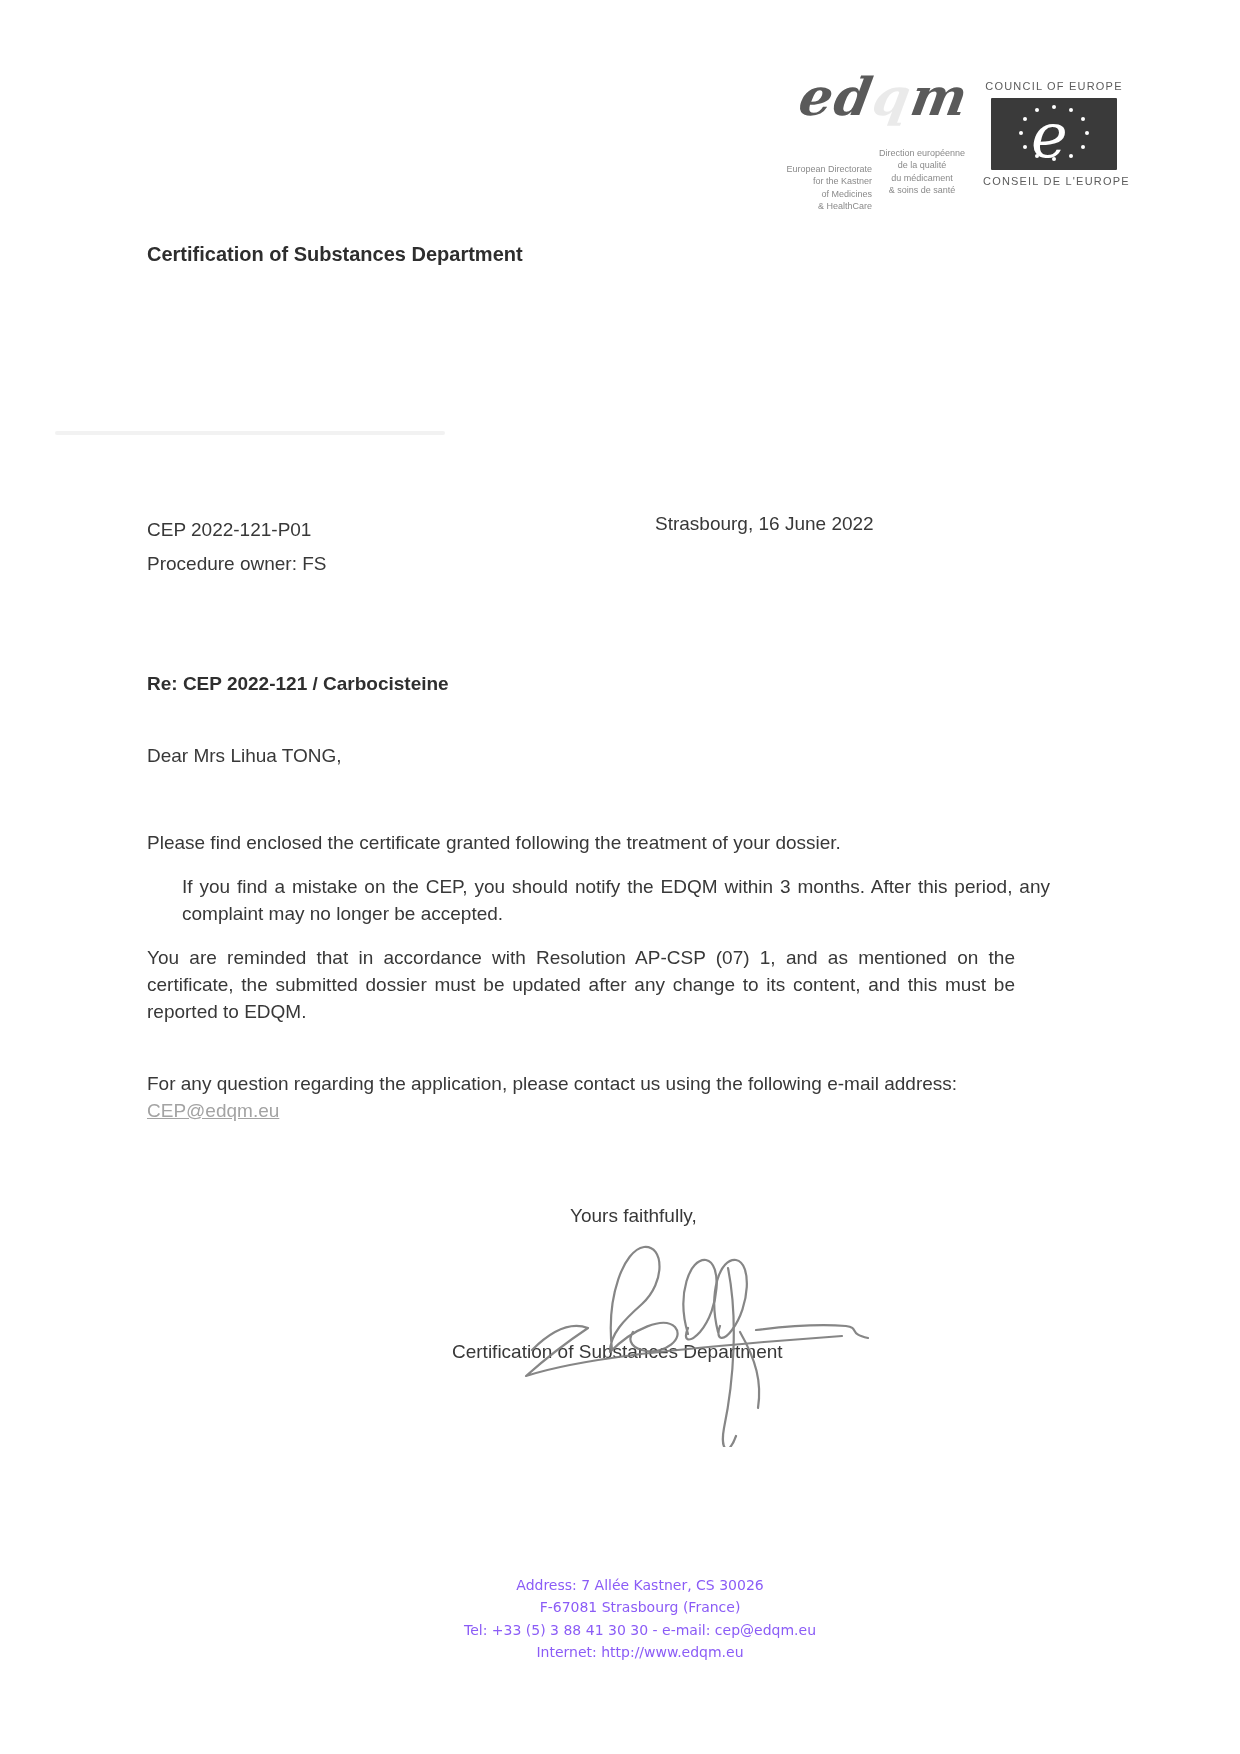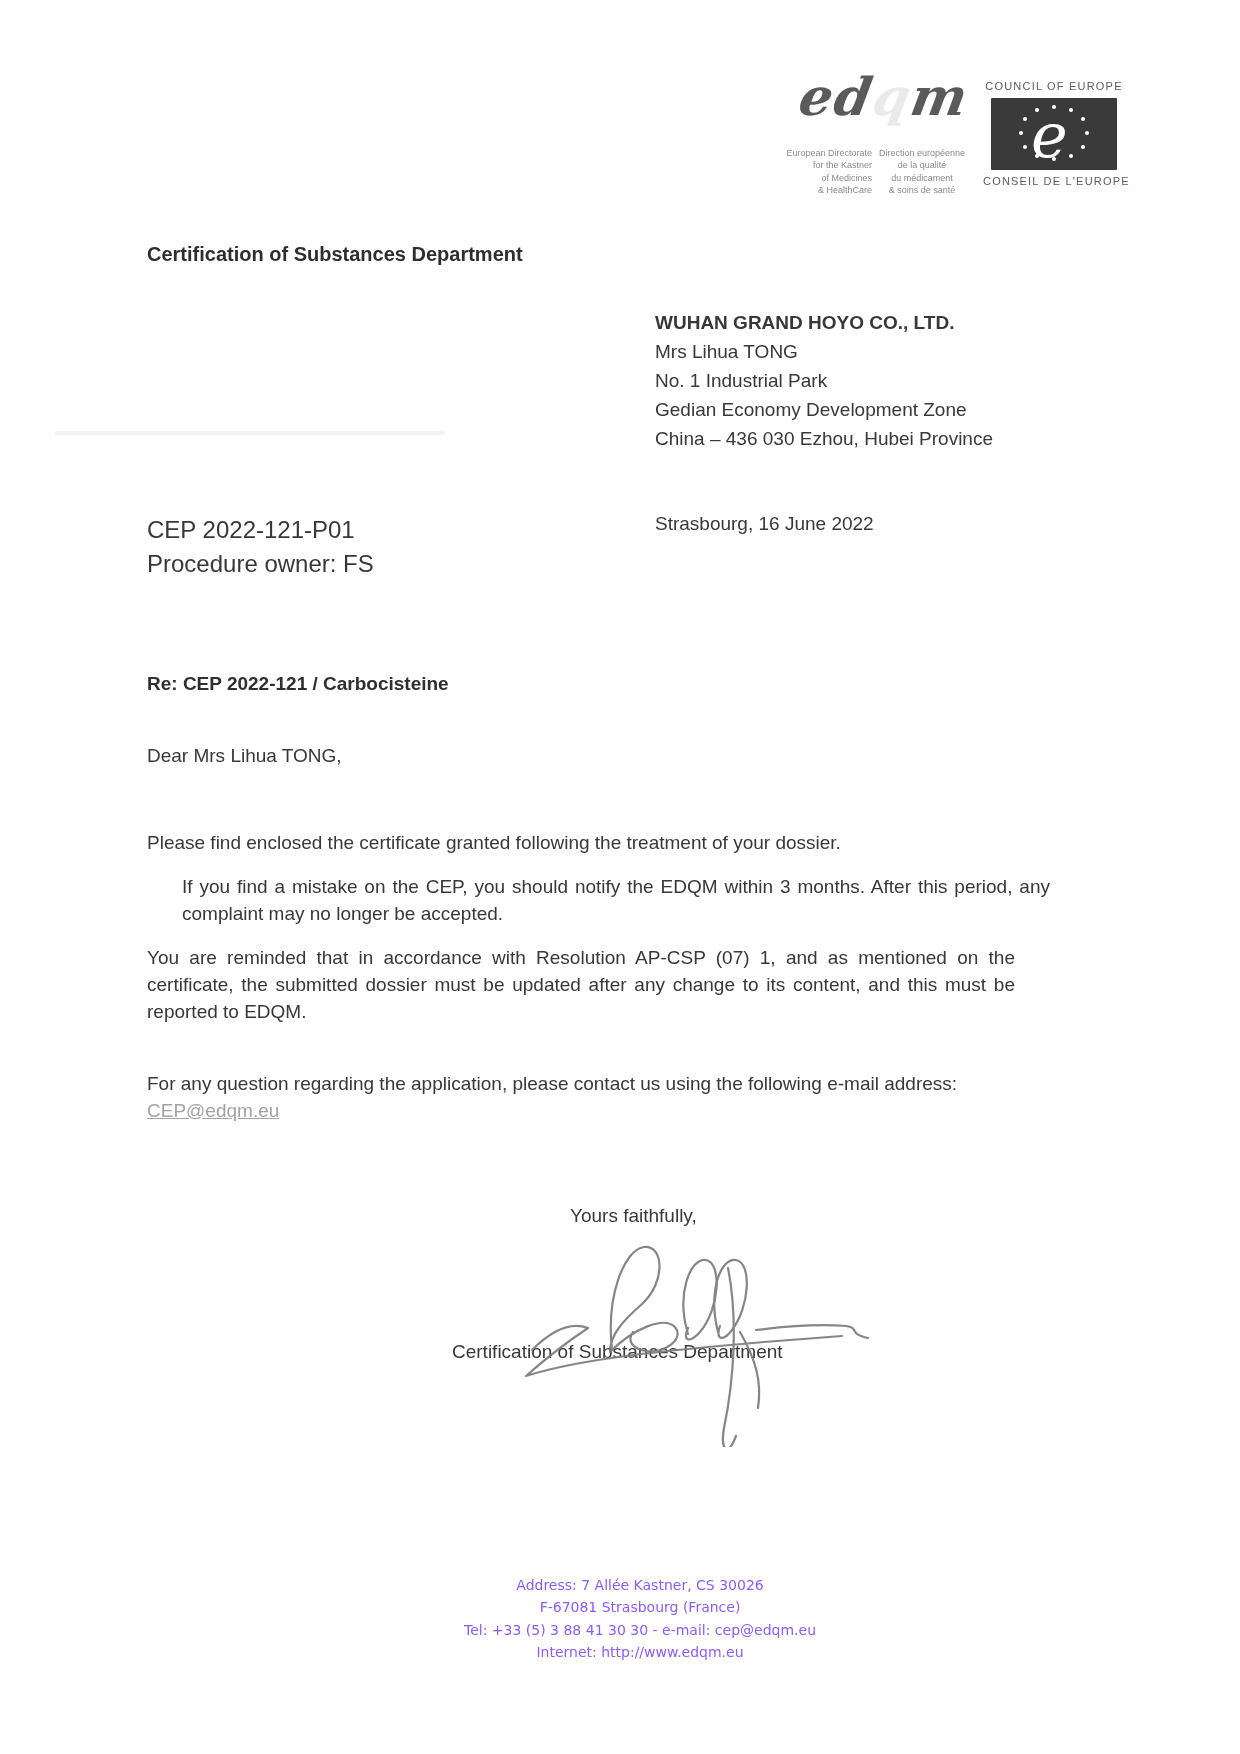--- a/index.html
+++ b/index.html
@@ -20,21 +20,21 @@
     font-size:52px;color:#5a5a5a;
     transform:skewX(-10deg);
     letter-spacing:2px;
   }
   .edqm-script .faint{opacity:.12;}
   .edqm-tagline{
     position:absolute;left:786px;top:147px;
     display:flex;gap:7px;
     font-size:9px;line-height:12.4px;color:#8a8a8a;
   }
-  .edqm-tagline .en{width:86px;text-align:right;}
+  .edqm-tagline .en{width:86px;text-align:right;margin-top:16px;}
   .edqm-tagline .fr{text-align:center;}
   .coe{
     position:absolute;left:983px;top:80px;width:142px;
     text-align:center;color:#5c5c5c;
   }
   .coe .cap{font-size:11px;letter-spacing:1.2px;white-space:nowrap;}
   .coe .box{
     margin:6px auto 5px auto;
     width:126px;height:72px;background:#3a3a3a;
     position:relative;border-radius:1px;
@@ -44,21 +44,21 @@
     position:absolute;left:147px;top:243px;
     font-size:20px;font-weight:bold;color:#2e2e2e;
   }
   .recipient{
     position:absolute;left:655px;top:308px;
     font-size:19px;line-height:29px;
   }
   .recipient .company{font-weight:bold;}
   .ref-block{
     position:absolute;left:147px;top:513px;
-    font-size:24px;line-height:34px;
+    font-size:19px;line-height:34px;
   }
   .date-line{
     position:absolute;left:655px;top:513px;
     font-size:19px;
   }
   .subject{
     position:absolute;left:147px;top:673px;
     font-size:19px;font-weight:bold;color:#2f2f2f;
   }
   .salutation{
@@ -143,27 +143,20 @@
         <text x="40" y="59" font-family="DejaVu Serif, serif" font-style="italic" font-size="62" fill="#ffffff">e</text>
       </svg>
     </div>
     <div class="cap">CONSEIL DE L'EUROPE</div>
   </div>
 
   <div class="scan-artifact"></div>
 
   <div class="dept-heading">Certification of Substances Department</div>
 
-  <div class="recipient">
-    <div class="company">WUHAN GRAND HOYO CO., LTD.</div>
-    <div>Mrs Lihua TONG</div>
-    <div>No. 1 Industrial Park</div>
-    <div>Gedian Economy Development Zone</div>
-    <div>China – 436 030 Ezhou, Hubei Province</div>
-  </div>
 
   <div class="ref-block">
     <div>CEP 2022-121-P01</div>
     <div>Procedure owner: FS</div>
   </div>
   <div class="date-line">Strasbourg, 16 June 2022</div>
 
   <div class="subject">Re: CEP 2022-121 / Carbocisteine</div>
 
   <div class="salutation">Dear Mrs Lihua TONG,</div>

